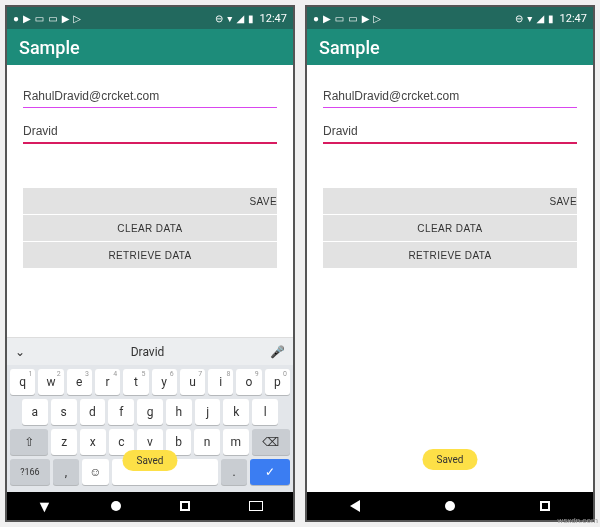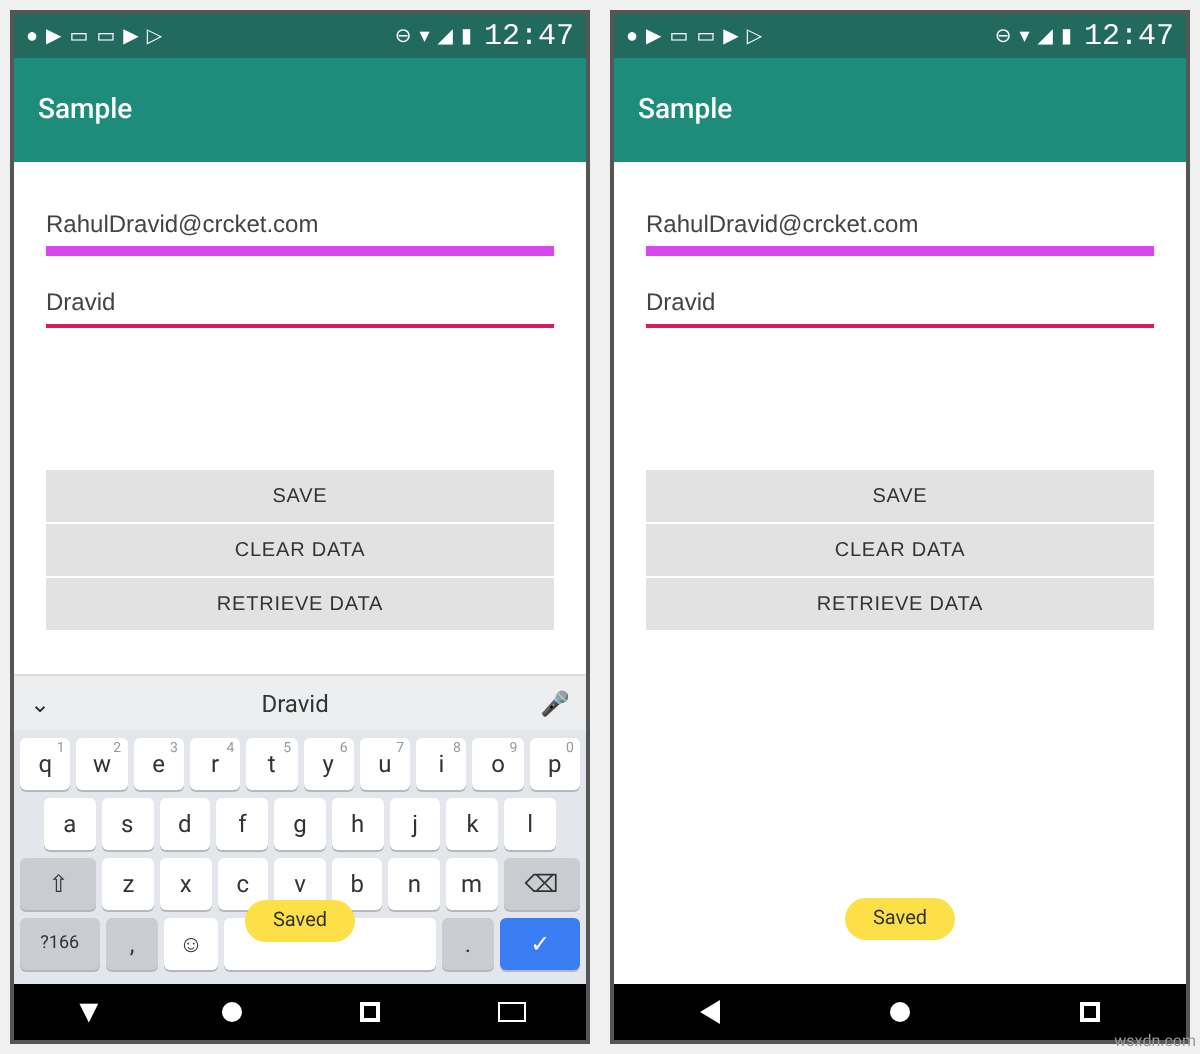--- a/index.html
+++ b/index.html
@@ -24,62 +24,62 @@
   height: 22px;
   background: #22695e;
   color: #fff;
   font-size: 10px;
   display: flex;
   justify-content: space-between;
   align-items: center;
   padding: 0 6px;
 }
 .status-left, .status-right { display: flex; gap: 4px; align-items: center; }
-.status-right .time { font-size: 15px; margin-left: 2px; font-family: Liberation Mono, monospace; }
+.status-right .time { font-size: 11px; margin-left: 2px; }
 .app-bar {
   background: #1d8c7a;
-  height: 52px;
+  height: 36px;
   color: #fff;
   display: flex;
   align-items: center;
   padding: 0 12px;
-  font-size: 14px;
+  font-size: 18px;
   font-weight: 500;
 }
 .content {
   flex: 1;
   display: flex;
   flex-direction: column;
   padding: 18px 16px 0 16px;
   background: #fff;
   position: relative;
 }
 .input-field {
   border: none;
-  border-bottom: 5px solid #d946ef;
+  border-bottom: 1px solid #d946ef;
   font-size: 12px;
   padding: 6px 0 4px 0;
   margin-bottom: 10px;
   width: 100%;
   outline: none;
   color: #444;
   background: transparent;
 }
 .input-field.focused { border-bottom: 2px solid #d81b60; }
 .btn {
   background: #e2e2e2;
   border: none;
   width: 100%;
   height: 26px;
   margin-top: 1px;
   font-size: 10px;
   letter-spacing: 0.4px;
   color: #333;
 }
-.btn:first-of-type { margin-top: 61px; }
+.btn:first-of-type { margin-top: 34px; text-align: right; }
 .toast {
   position: absolute;
   bottom: 10px;
   left: 50%;
   transform: translateX(-50%);
   background: #fde047;
   color: #333;
   font-size: 10px;
   padding: 5px 14px;
   border-radius: 12px;

